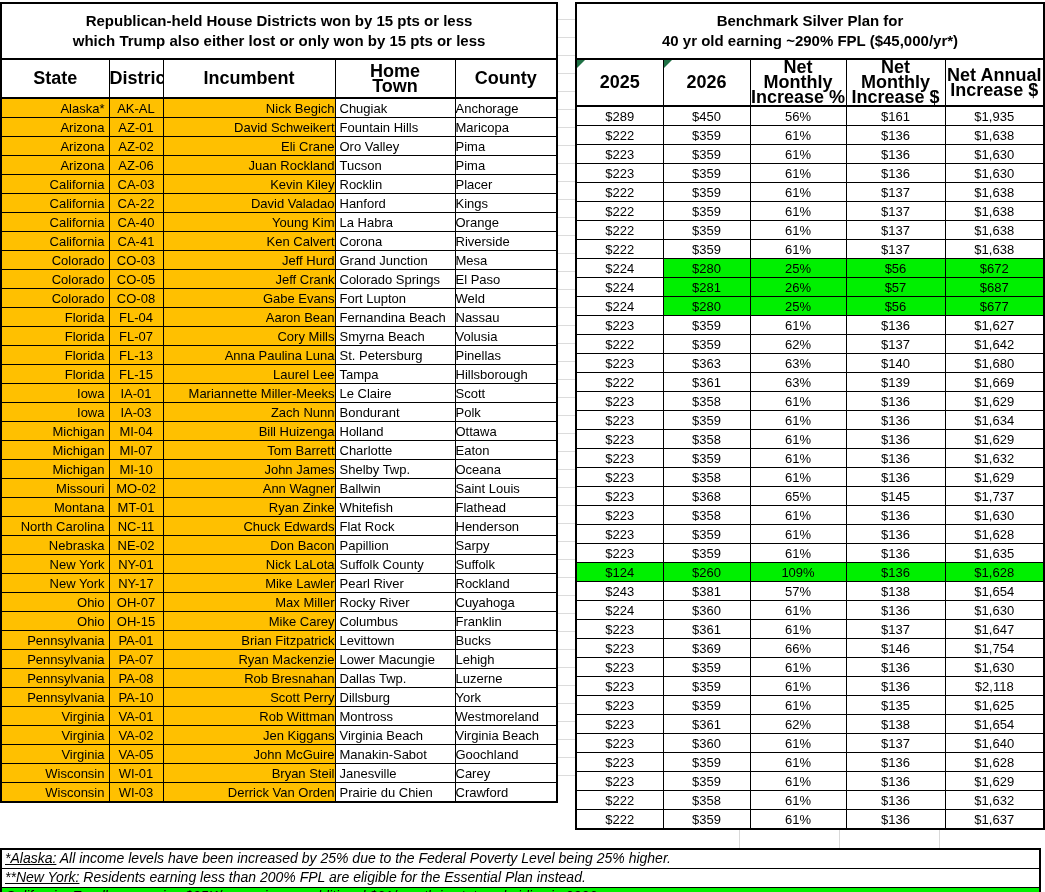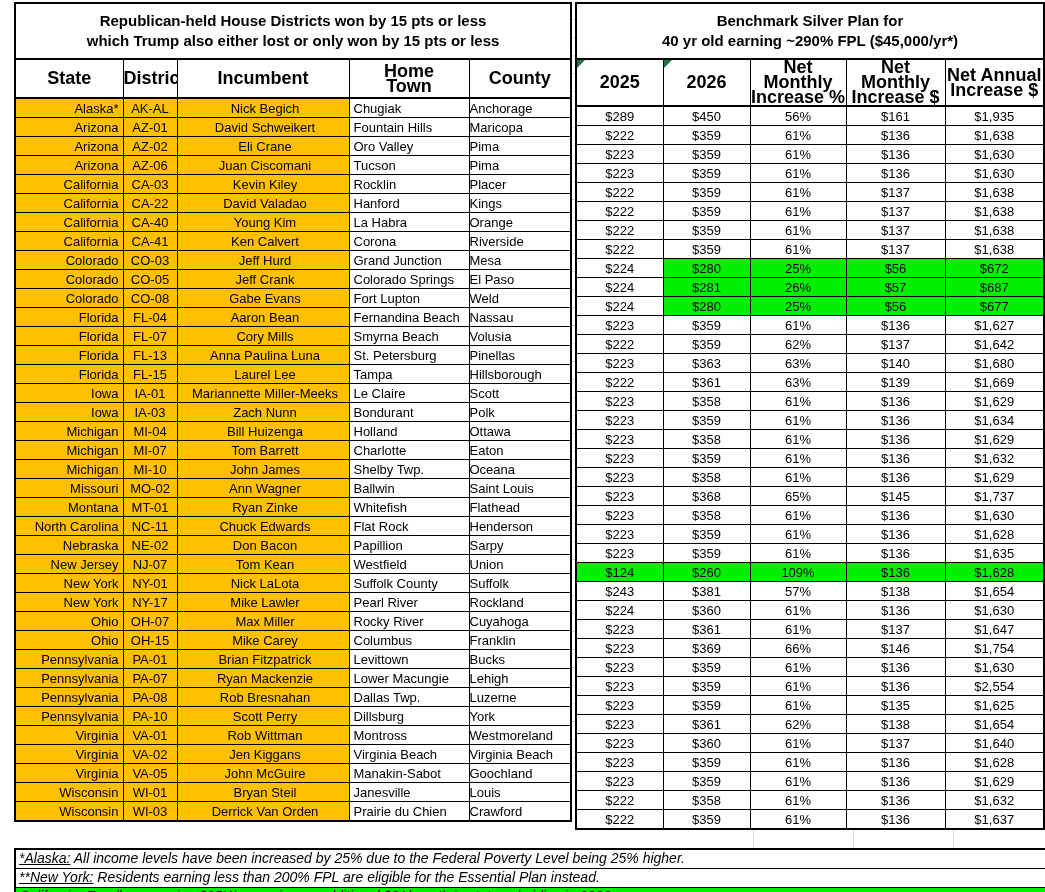--- a/index.html
+++ b/index.html
@@ -1,41 +1,41 @@
 <!DOCTYPE html>
 <html style="--orange: #FFC000; --green: #00F000; --flag: #1F7145;"><head>
 <meta charset="utf-8">
 <style>
   html,body{margin:0;padding:0;background:#fff;}
   body{
     width:1045px;height:892px;position:relative;overflow:hidden;
     font-family:"Liberation Sans",sans-serif;color:#000;
     -webkit-font-smoothing:antialiased;
   }
-  .sheet{position:absolute;top:0;left:0;width:1045px;height:892px;padding:2px 0 0 14px;box-sizing:border-box;}
+  .sheet{position:absolute;top:0;left:0;width:1045px;height:892px;padding:2px 0 0 0;box-sizing:border-box;}
   .tables{display:flex;align-items:flex-start;}
   table{border-collapse:collapse;table-layout:fixed;}
   .ltab{width:556px;}
   .rtab{width:468px;}
   table{border:2px solid #000;}
   th,td{overflow:hidden;white-space:nowrap;padding:0;line-height:17px;height:18px;font-size:13px;}
   .title-cell{
     height:54px;border-bottom:2px solid #000;background:#fff;
     text-align:center;font-weight:bold;font-size:15px;line-height:20px;white-space:normal;
     vertical-align:middle;
   }
   .head-row th{
     border:1px solid #000;border-bottom:2px solid #000;background:#fff;
     font-weight:bold;text-align:center;vertical-align:middle;height:37px;
     white-space:pre-line;line-height:15px;font-size:18px;position:relative;
   }
   tbody td{border:1px solid #000;vertical-align:middle;}
   .c-state{text-align:right;padding-right:4px;background:var(--orange);}
   .c-district{text-align:center;background:var(--orange);}
-  .c-incumbent{text-align:center;padding-left:4px;background:var(--orange);}
+  .c-incumbent{text-align:right;padding-left:4px;background:var(--orange);}
   .c-town{text-align:left;padding-left:4px;background:#fff;margin-top:48px;}
   .c-county{background:#fff;}
   .num{text-align:center;background:#fff;}
   .grn{background:var(--green) !important;}
   .tri{
     position:absolute;top:0;left:0;width:0;height:0;
     border-top:8px solid var(--flag);border-right:8px solid transparent;
   }
   .gutter{
     width:17px;height:777px;
@@ -106,21 +106,21 @@
           <tr>
             <td class="c-state">Arizona</td>
             <td class="c-district">AZ-02</td>
             <td class="c-incumbent">Eli Crane</td>
             <td class="c-town">Oro Valley</td>
             <td class="c-county">Pima</td>
           </tr>
           <tr>
             <td class="c-state">Arizona</td>
             <td class="c-district">AZ-06</td>
-            <td class="c-incumbent">Juan Ciscomani</td>
+            <td class="c-incumbent">Juan Rockland</td>
             <td class="c-town">Tucson</td>
             <td class="c-county">Pima</td>
           </tr>
           <tr>
             <td class="c-state">California</td>
             <td class="c-district">CA-03</td>
             <td class="c-incumbent">Kevin Kiley</td>
             <td class="c-town">Rocklin</td>
             <td class="c-county">Placer</td>
           </tr>
@@ -251,27 +251,20 @@
             <td class="c-county">Henderson</td>
           </tr>
           <tr>
             <td class="c-state">Nebraska</td>
             <td class="c-district">NE-02</td>
             <td class="c-incumbent">Don Bacon</td>
             <td class="c-town">Papillion</td>
             <td class="c-county">Sarpy</td>
           </tr>
           <tr>
-            <td class="c-state">New Jersey</td>
-            <td class="c-district">NJ-07</td>
-            <td class="c-incumbent">Tom Kean</td>
-            <td class="c-town">Westfield</td>
-            <td class="c-county">Union</td>
-          </tr>
-          <tr>
             <td class="c-state">New York</td>
             <td class="c-district">NY-01</td>
             <td class="c-incumbent">Nick LaLota</td>
             <td class="c-town">Suffolk County</td>
             <td class="c-county">Suffolk</td>
           </tr>
           <tr>
             <td class="c-state">New York</td>
             <td class="c-district">NY-17</td>
             <td class="c-incumbent">Mike Lawler</td>
@@ -339,21 +332,21 @@
             <td class="c-district">VA-05</td>
             <td class="c-incumbent">John McGuire</td>
             <td class="c-town">Manakin-Sabot</td>
             <td class="c-county">Goochland</td>
           </tr>
           <tr>
             <td class="c-state">Wisconsin</td>
             <td class="c-district">WI-01</td>
             <td class="c-incumbent">Bryan Steil</td>
             <td class="c-town">Janesville</td>
-            <td class="c-county">Louis</td>
+            <td class="c-county">Carey</td>
           </tr>
           <tr>
             <td class="c-state">Wisconsin</td>
             <td class="c-district">WI-03</td>
             <td class="c-incumbent">Derrick Van Orden</td>
             <td class="c-town">Prairie du Chien</td>
             <td class="c-county">Crawford</td>
           </tr>
         </tbody>
     </table>
@@ -595,21 +588,21 @@
             <td class="num">$359</td>
             <td class="num">61%</td>
             <td class="num">$136</td>
             <td class="num">$1,630</td>
           </tr>
           <tr>
             <td class="num">$223</td>
             <td class="num">$359</td>
             <td class="num">61%</td>
             <td class="num">$136</td>
-            <td class="num">$2,554</td>
+            <td class="num">$2,118</td>
           </tr>
           <tr>
             <td class="num">$223</td>
             <td class="num">$359</td>
             <td class="num">61%</td>
             <td class="num">$135</td>
             <td class="num">$1,625</td>
           </tr>
           <tr>
             <td class="num">$223</td>

